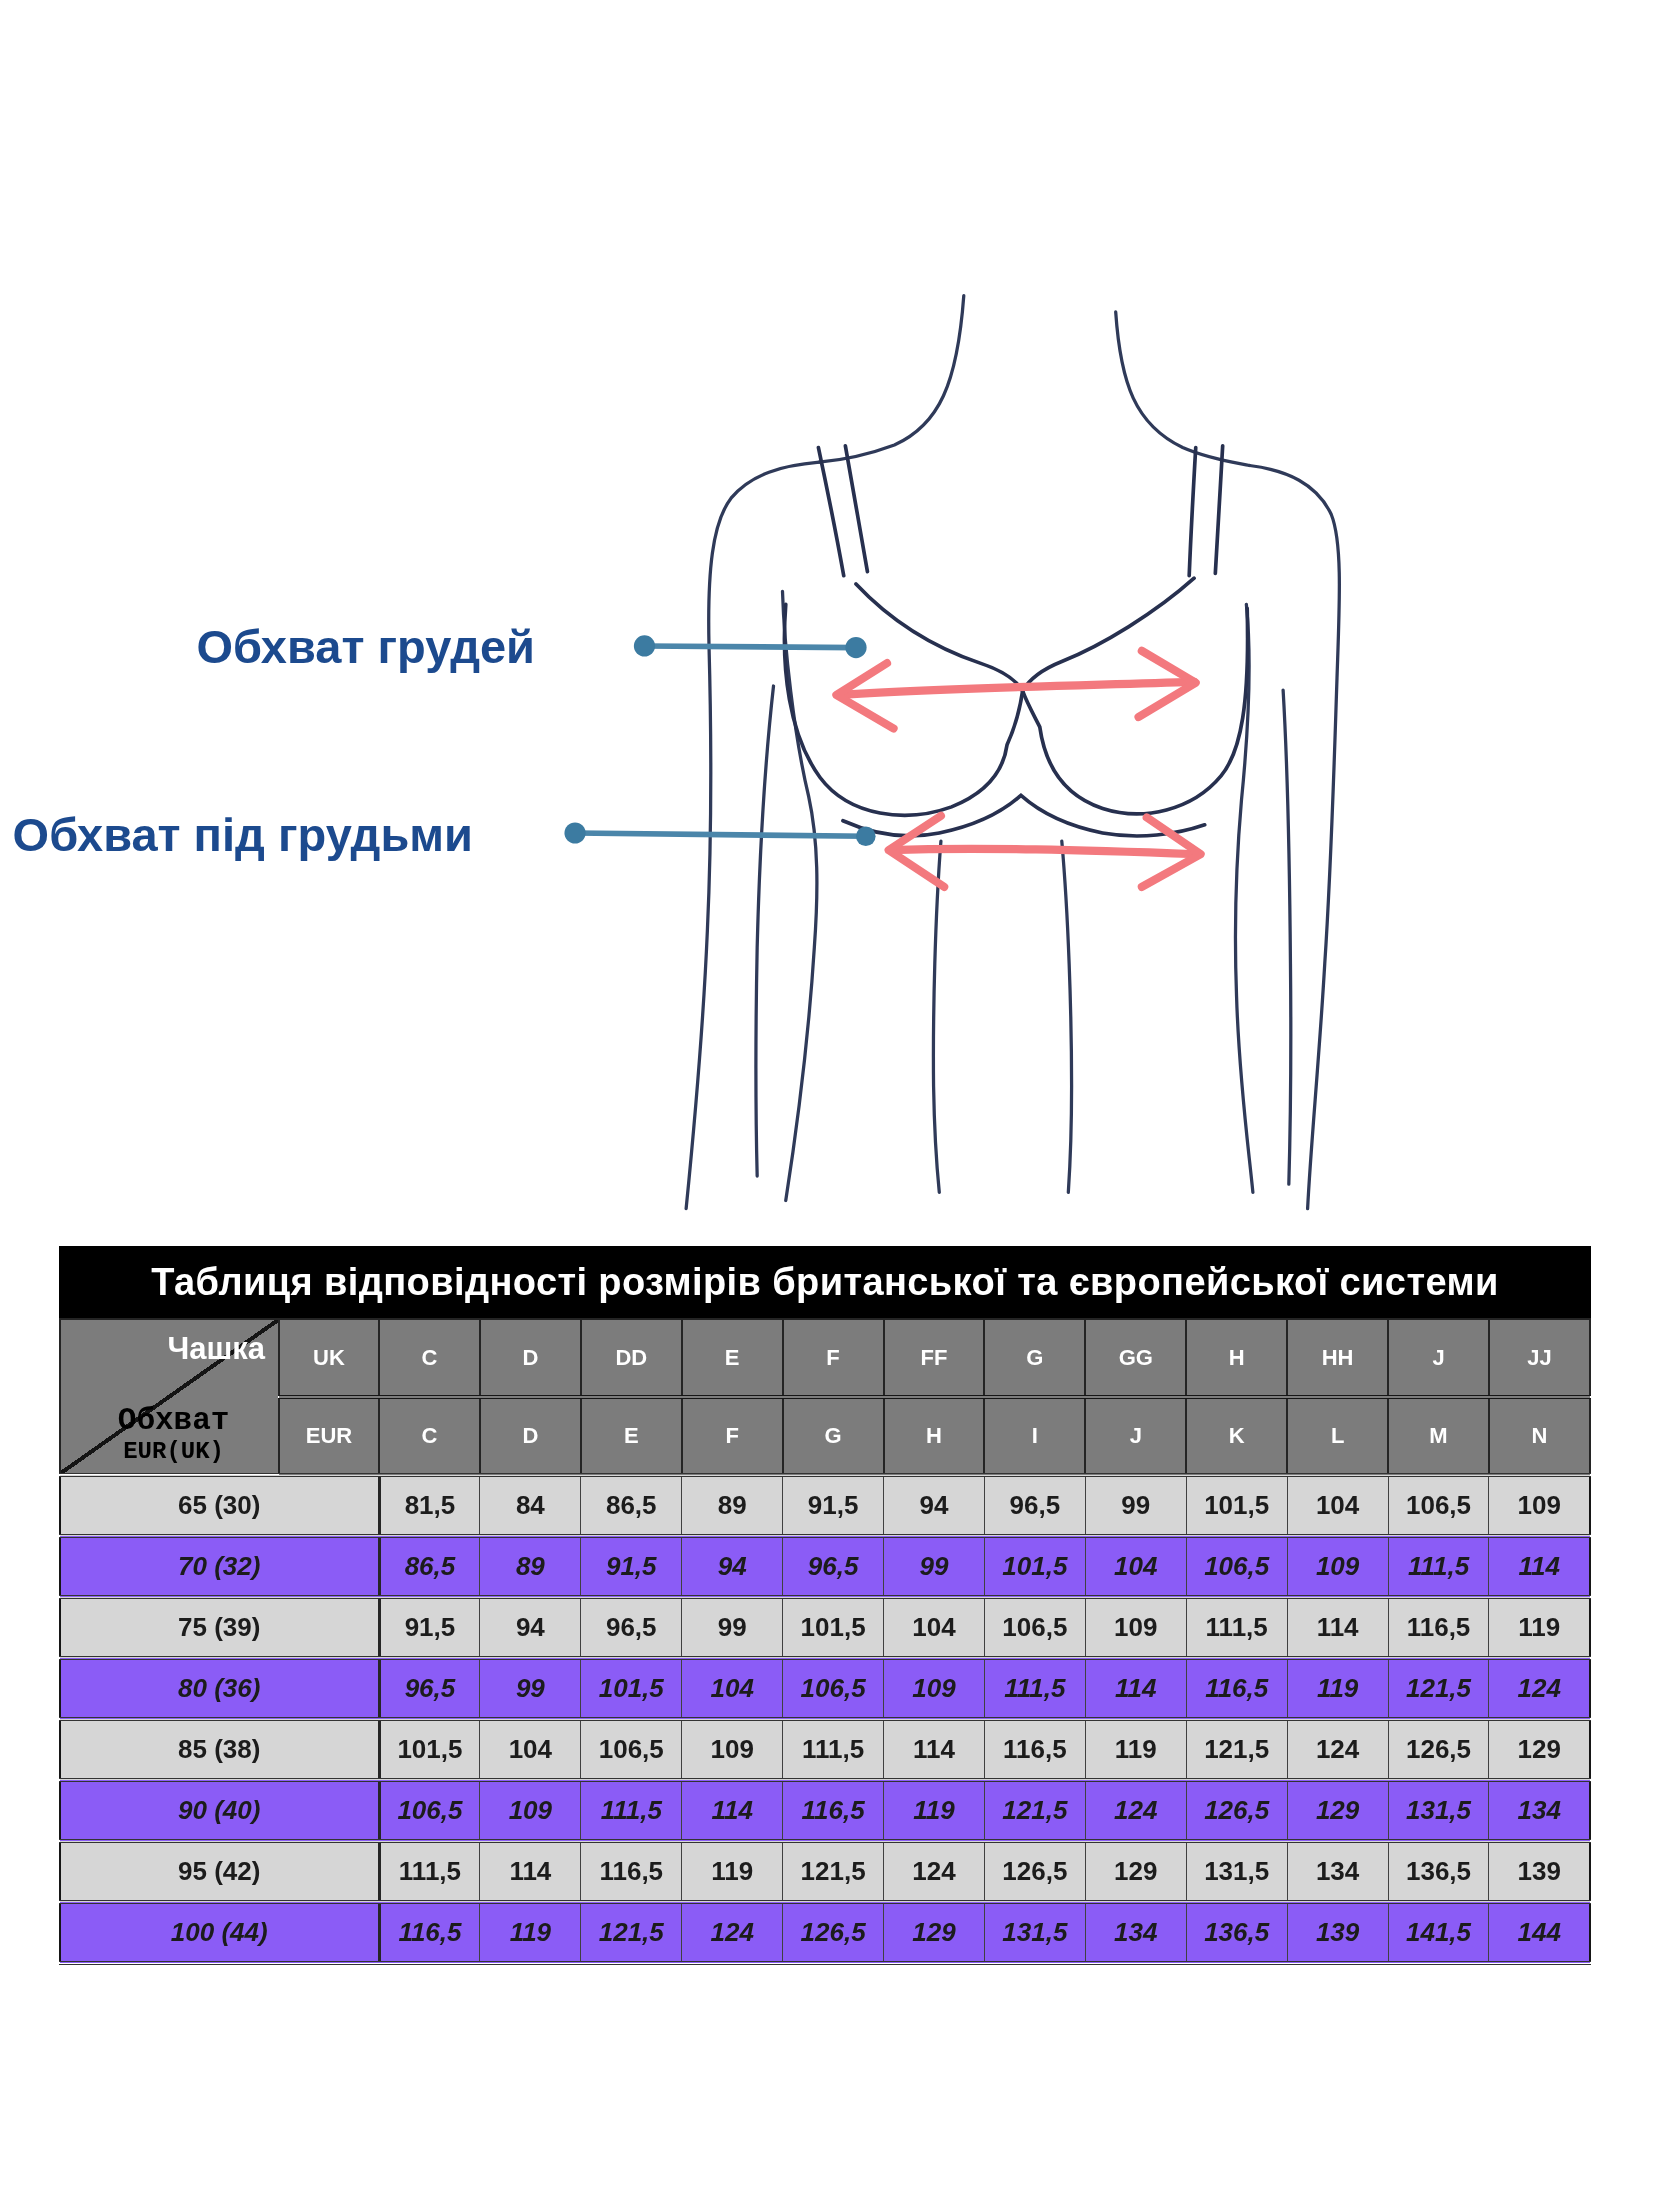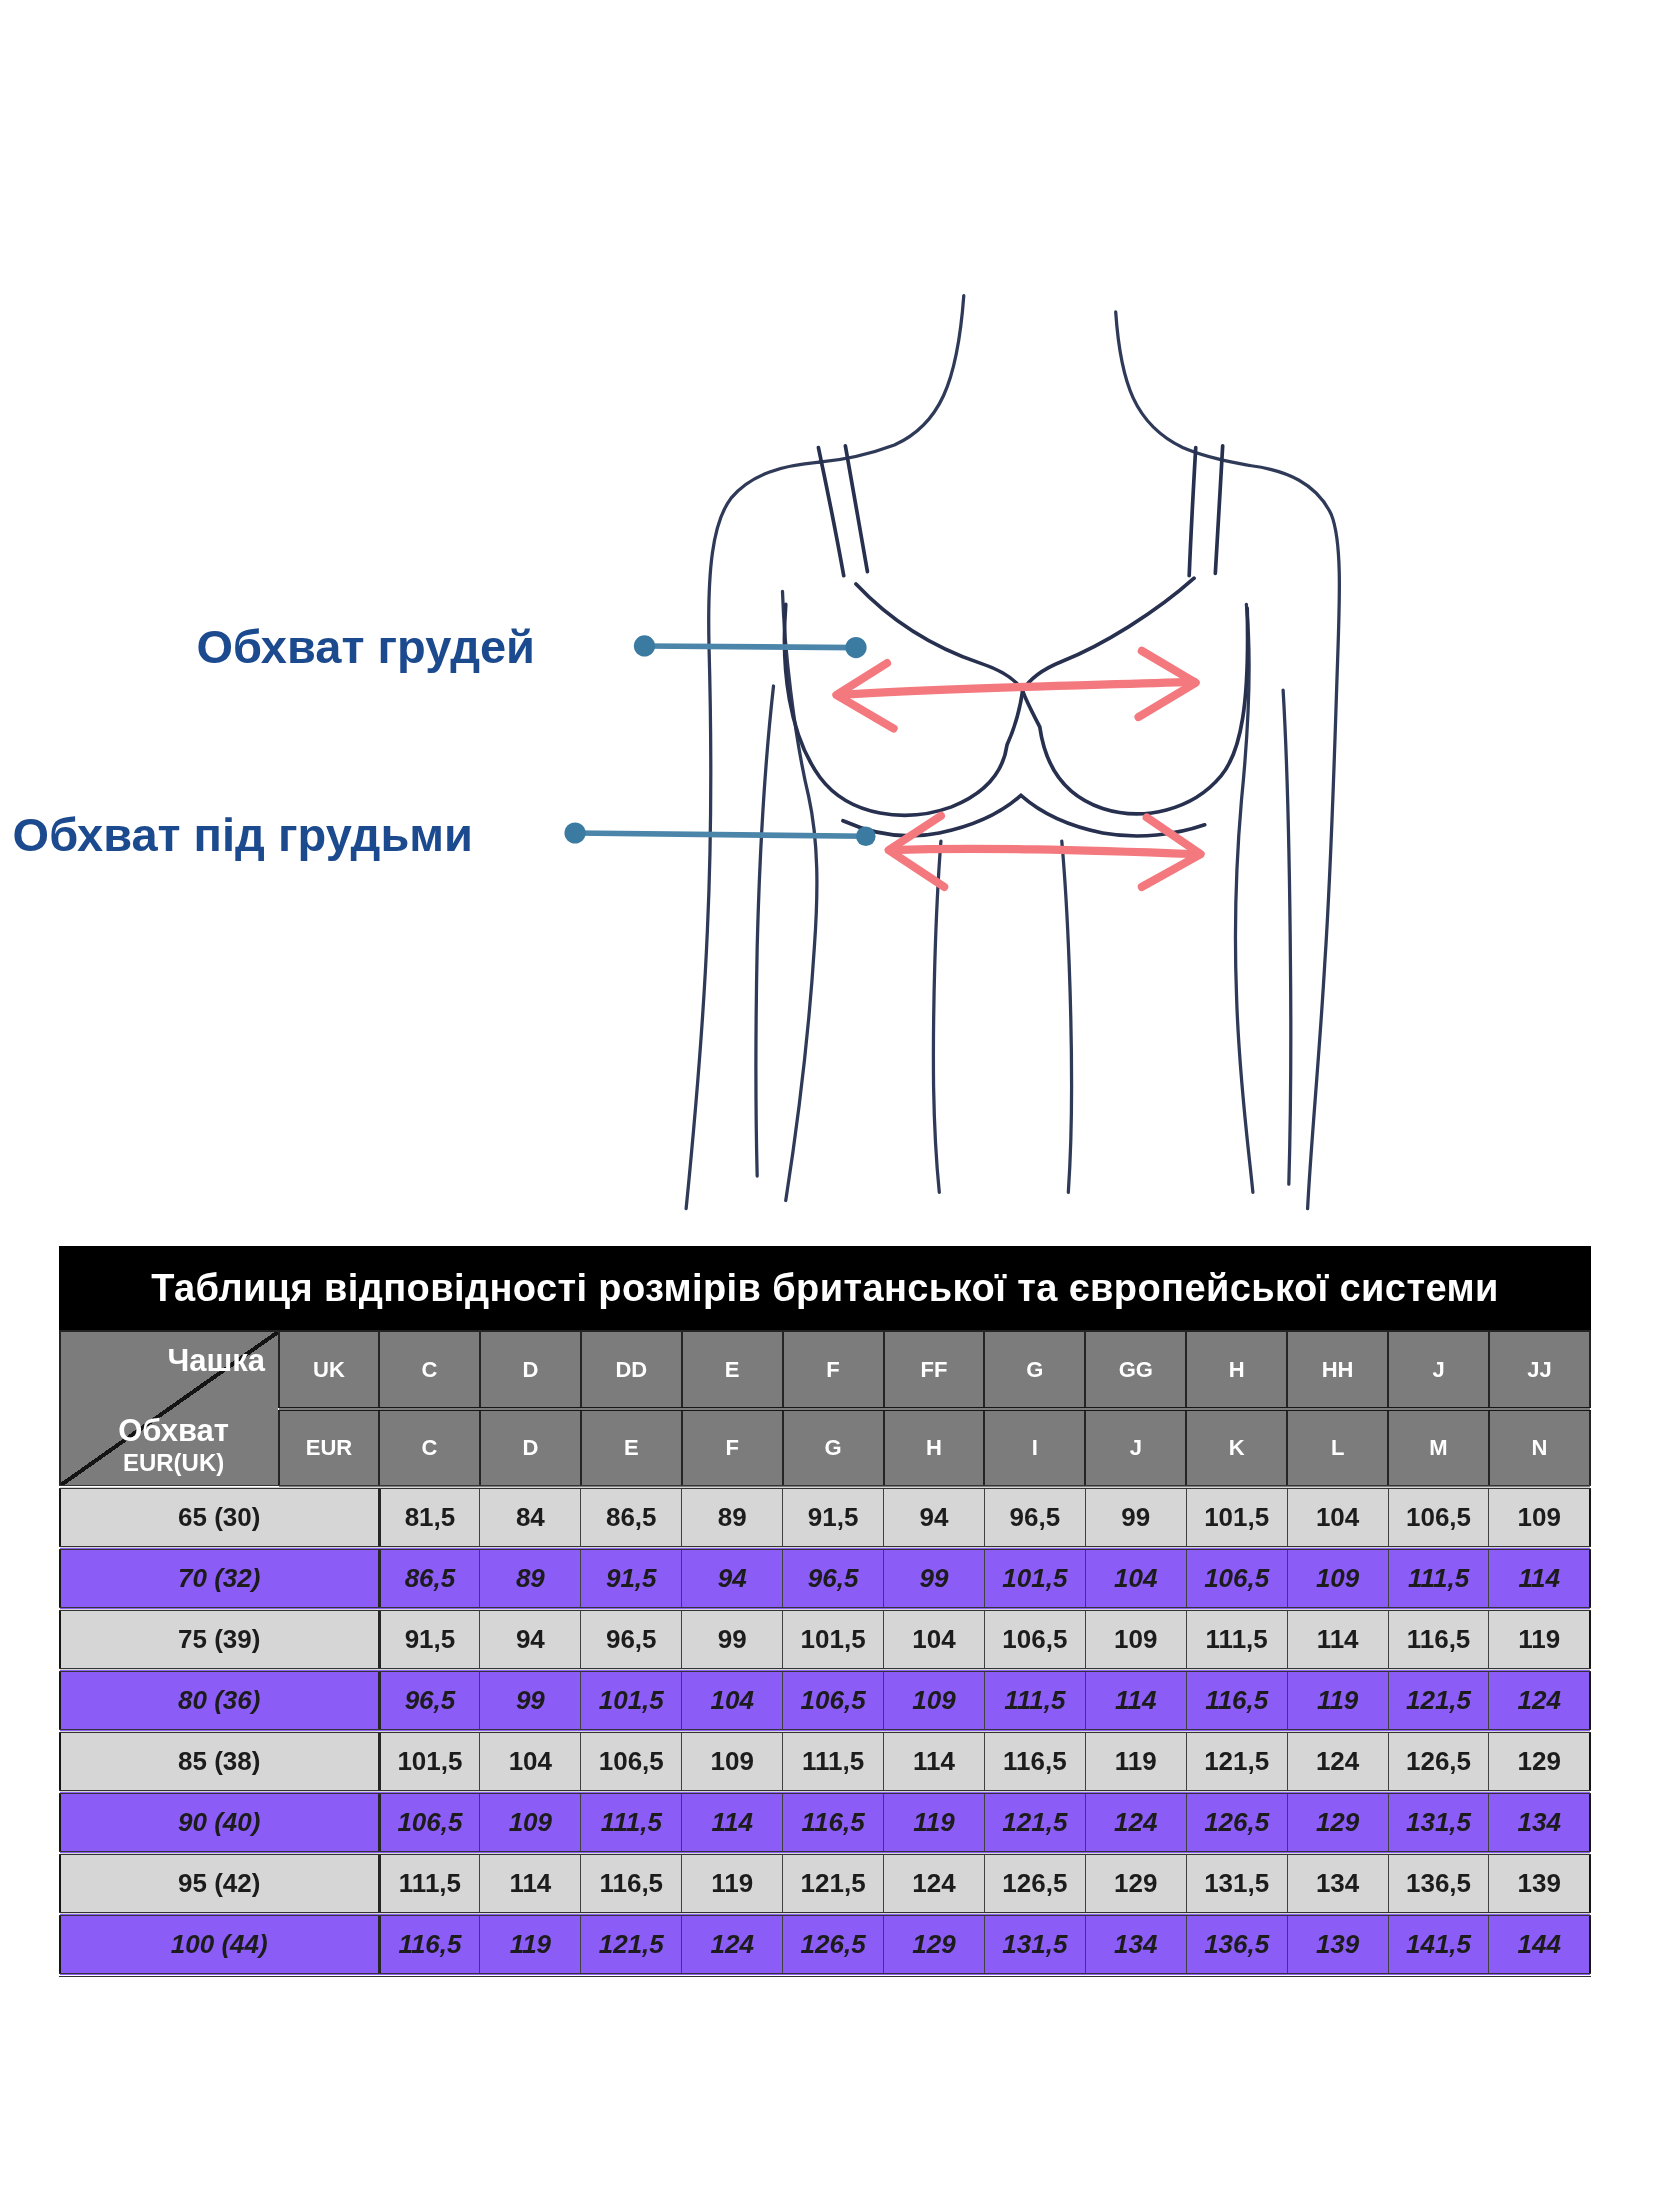--- a/index.html
+++ b/index.html
@@ -13,21 +13,21 @@
   .diagram svg{position:absolute;left:0;top:0;}
   .measure-label{
     position:absolute;white-space:nowrap;
     color:#1c4a8e;font-size:47px;font-weight:bold;line-height:51px;
   }
   .label-bust{top:621px;right:1036px;}
   .label-underbust{top:809px;right:1098px;}
   
   .table-wrap{position:absolute;left:59px;top:1246px;width:1532px;}
   .tbl-title{
-    background:#000000;color:#ffffff;height:84px;
+    background:#000000;color:#ffffff;height:72px;
     display:flex;align-items:center;justify-content:center;
     font-size:38px;font-weight:bold;letter-spacing:0.4px;
   }
   table.size-table{
     border-collapse:collapse;table-layout:fixed;width:1532px;
     border:2.5px solid #161616;
   }
   col.c-band{width:219px;}
   col.c-sys{width:100px;}
   tr.hdr{height:78px;}
@@ -44,21 +44,21 @@
   }
   .corner-diag{
     position:absolute;inset:0;
     background:linear-gradient(to bottom right,
       rgba(0,0,0,0) calc(50% - 2px),
       #141414 calc(50% - 2px),
       #141414 calc(50% + 2px),
       rgba(0,0,0,0) calc(50% + 2px));
   }
   .corner-top{position:absolute;top:11.4px;right:13px;color:#fff;font-size:31px;font-weight:bold;}
-  .corner-bottom{position:absolute;bottom:8.2px;left:8.2px;color:#ffffff;font-weight:bold;}
+  .corner-bottom{position:absolute;bottom:8.2px;left:8.2px;color:#000000;font-weight:bold;font-family:Liberation Mono, monospace;}
   .corner-bottom .big{font-size:31px;}
   .corner-bottom .sm{font-size:24px;}
   tr.data td{
     text-align:center;vertical-align:middle;
     font-size:26px;font-weight:600;color:#1c1c1c;
     border-left:1.6px solid #404040;border-right:1.6px solid #404040;
     border-top:4.1px double #333333;border-bottom:4.1px double #333333;
   }
   tr.data:first-of-type td{border-top:3.3px solid #161616;}
   tr.data td.band{border-right:3.3px solid #262626;border-left:2.5px solid #161616;}

